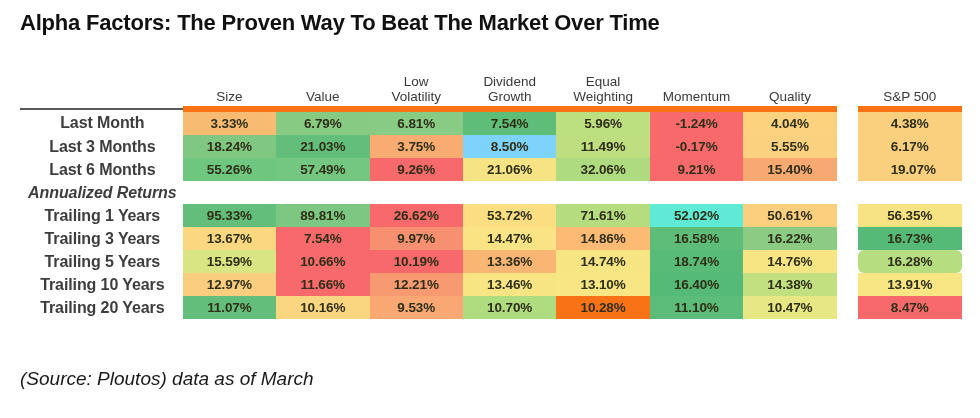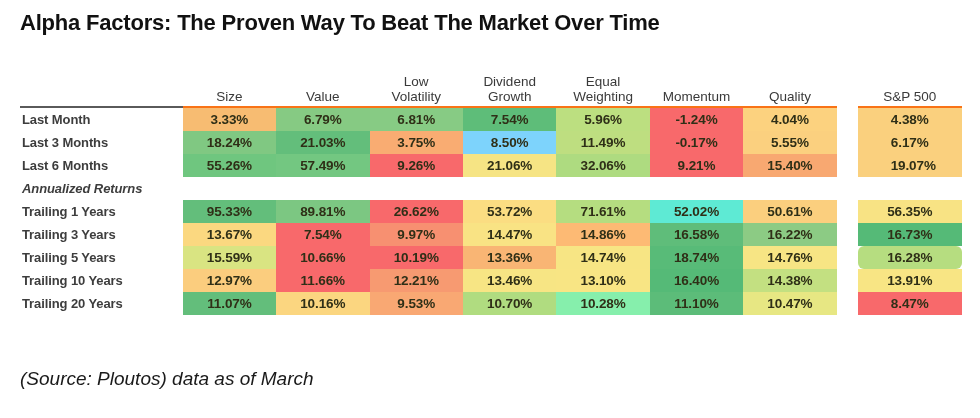--- a/index.html
+++ b/index.html
@@ -50,21 +50,21 @@
   
   thead th {
     padding: 0 0 2px 0;
     font-size: 13.5px;
     font-weight: normal;
     color: #3a3a3a;
     text-align: center;
     vertical-align: bottom;
     line-height: 15px;
     height: 42px;
-    border-bottom: 2px solid #f97316;
+    border-bottom: 6px solid #f97316;
   }
   thead th.h-label {
     border-bottom: 2px solid #5a5a5a;
   }
   thead th.h-gap {
     border-bottom: none;
   }
   thead th .hdr-l1 { display: block; }
   thead th .hdr-l2 { display: block; }
 
@@ -73,26 +73,26 @@
     height: 23px;
     font-size: 13.5px;
     text-align: center;
     vertical-align: middle;
     color: #2f2f17;
     font-weight: bold;
     padding: 0;
     letter-spacing: -0.1px;
   }
   tbody td.label {
-    text-align: left;
+    text-align: center;
     font-weight: bold;
     color: #3d3d3d;
     background: #ffffff;
     padding-left: 2px;
-    font-size: 13px;
+    font-size: 16px;
   }
   tbody td.label.section {
     font-style: italic;
     font-weight: bold;
   }
   tbody td.gap {
     background: #ffffff;
   }
 
   
@@ -259,21 +259,21 @@
           <td style="background-color: rgb(195, 224, 129);">14.38%</td>
           <td class="gap"></td>
           <td style="background-color: rgb(248, 229, 132);">13.91%</td>
         </tr>
         <tr>
           <td class="label">Trailing 20 Years</td>
           <td style="background-color: rgb(99, 190, 123);">11.07%</td>
           <td style="background-color: rgb(251, 214, 128);">10.16%</td>
           <td style="background-color: rgb(249, 168, 115);">9.53%</td>
           <td style="background-color: rgb(176, 220, 128);">10.70%</td>
-          <td style="background-color: #86efac;">10.28%</td>
+          <td style="background-color: #f97316;">10.28%</td>
           <td style="background-color: rgb(92, 188, 121);">11.10%</td>
           <td style="background-color: rgb(231, 231, 131);">10.47%</td>
           <td class="gap"></td>
           <td style="background-color: rgb(248, 105, 107);">8.47%</td>
         </tr>
       </tbody>
   </table>
 </div>
 
 <div id="footer">(Source: Ploutos) data as of March</div>

